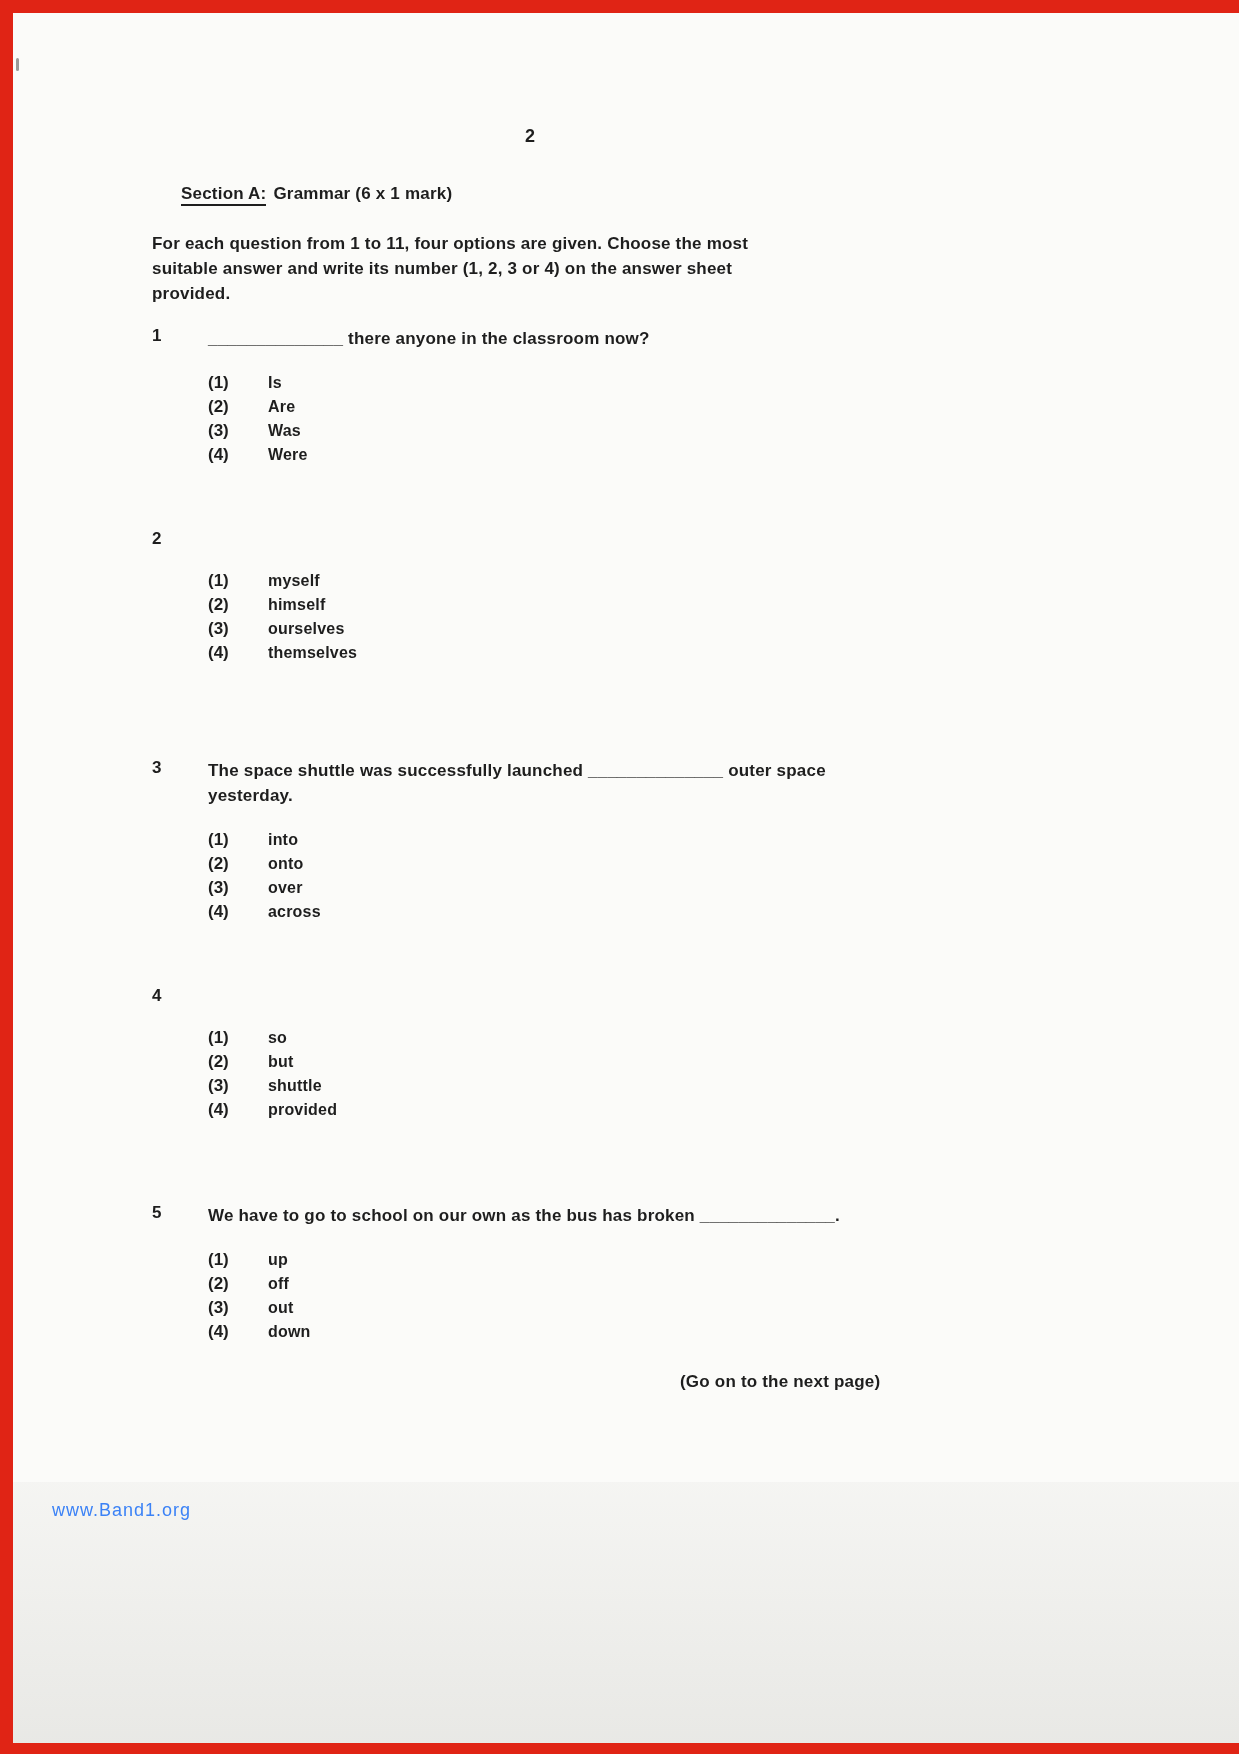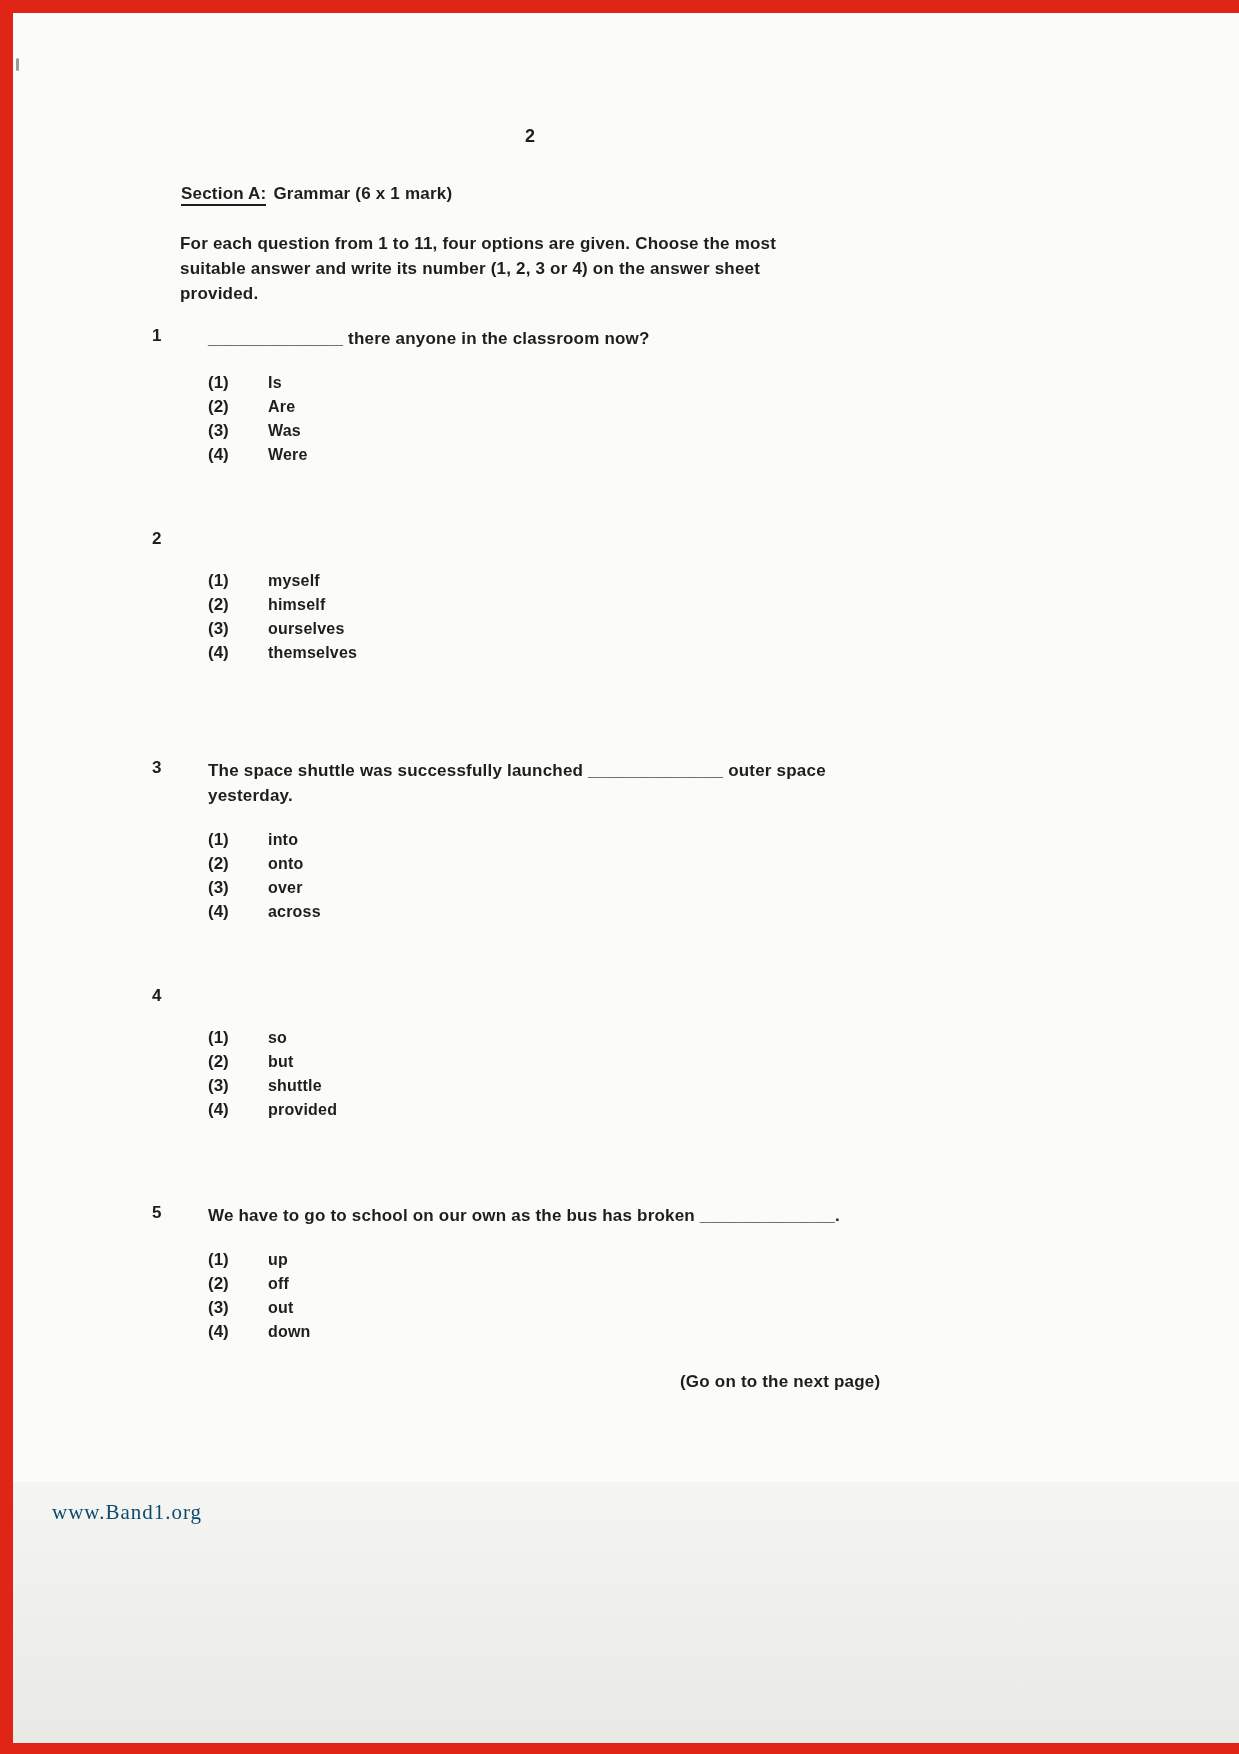--- a/index.html
+++ b/index.html
@@ -28,41 +28,41 @@
   }
   .section-heading{
     position:absolute;top:184px;left:152px;
     font-size:17px;font-weight:bold;letter-spacing:.2px;margin-left:29px;
   }
   .section-heading .u{border-bottom:2px solid #1e1e1e;padding-bottom:1px;}
   .section-heading .rest{margin-left:7px;}
   .instructions{
     position:absolute;top:231px;left:152px;width:740px;
     font-size:17px;font-weight:bold;line-height:25px;
-    white-space:pre-line;letter-spacing:.2px;margin-left:28px;
+    white-space:pre-line;letter-spacing:.2px;
   }
   .question{position:absolute;left:152px;right:60px;}
   .q-head{display:flex;align-items:flex-start;}
   .q-no{width:56px;flex:0 0 56px;font-size:17px;font-weight:bold;}
   .q-text{
     font-size:17px;font-weight:bold;line-height:25px;
     white-space:pre-line;letter-spacing:.2px;
   }
   .q-options{margin-top:20px;margin-left:56px;}
   .opt{display:flex;line-height:24px;}
   .opt-no{width:60px;flex:0 0 60px;font-size:17px;font-weight:bold;}
   .opt-label{font-size:16px;font-weight:bold;letter-spacing:.2px;}
   .footer-note{
     position:absolute;top:1372px;left:680px;
     font-size:17px;font-weight:bold;letter-spacing:.2px;
   }
   .watermark{
     position:absolute;top:1500px;left:52px;
-    font-family:Liberation Serif, serif;
-    font-size:21px;color:#0c4a6e;letter-spacing:1px;
+    font-family:Liberation Sans, sans-serif;
+    font-size:18px;color:#3b82f6;letter-spacing:1px;
   }
 </style>
 </head>
 <body>
 
 <div class="page">
   <div class="redbar-top"></div>
   <div class="redbar-left"></div>
   <div class="redbar-bottom"></div>
   <div class="bottom-shade"></div>

